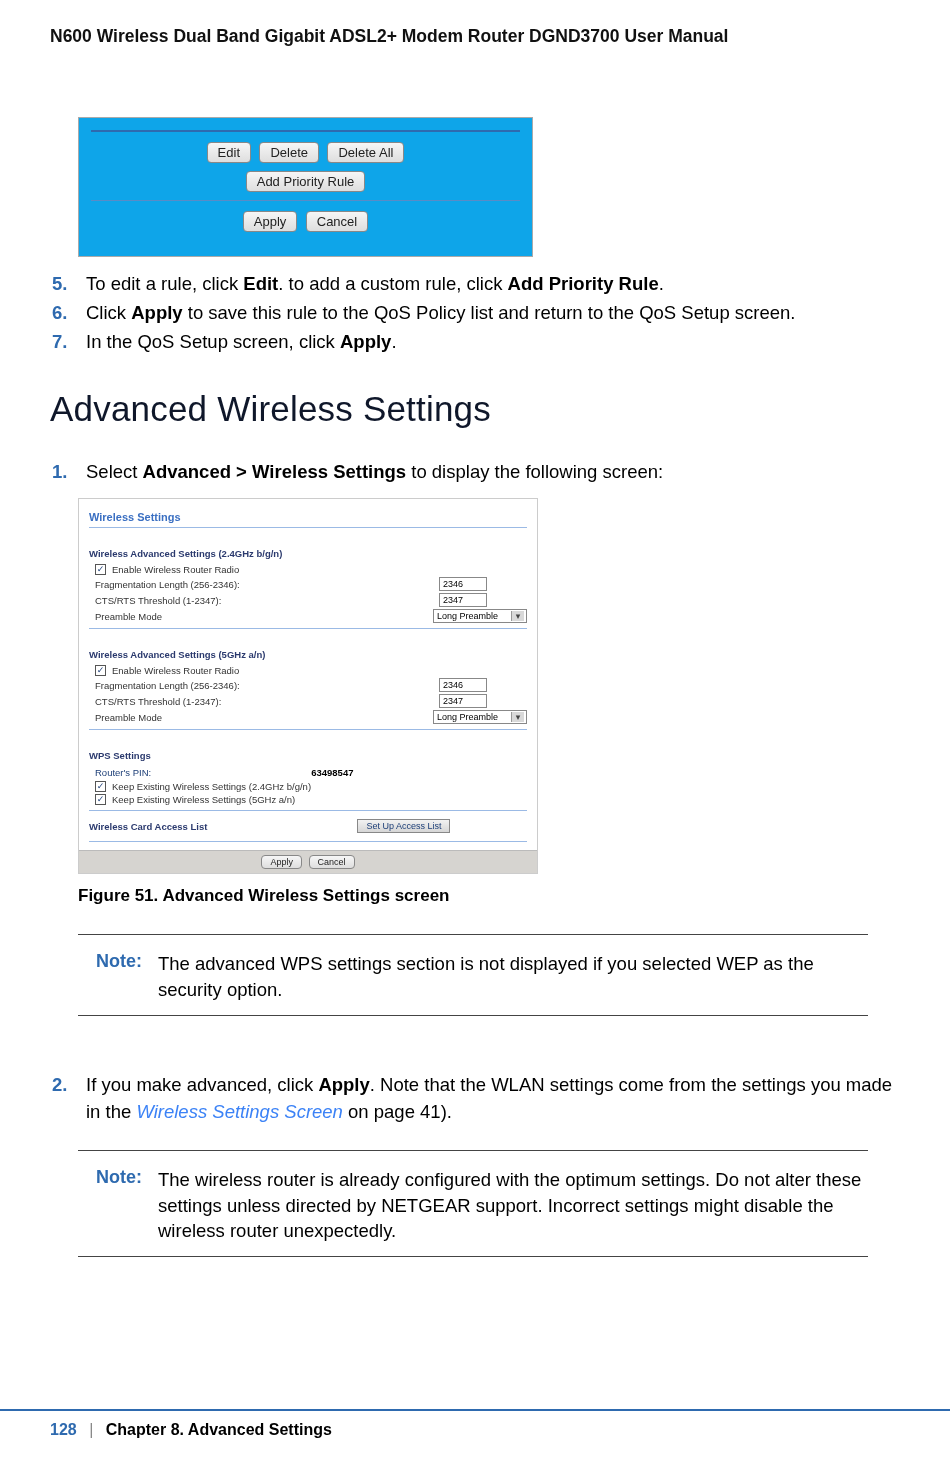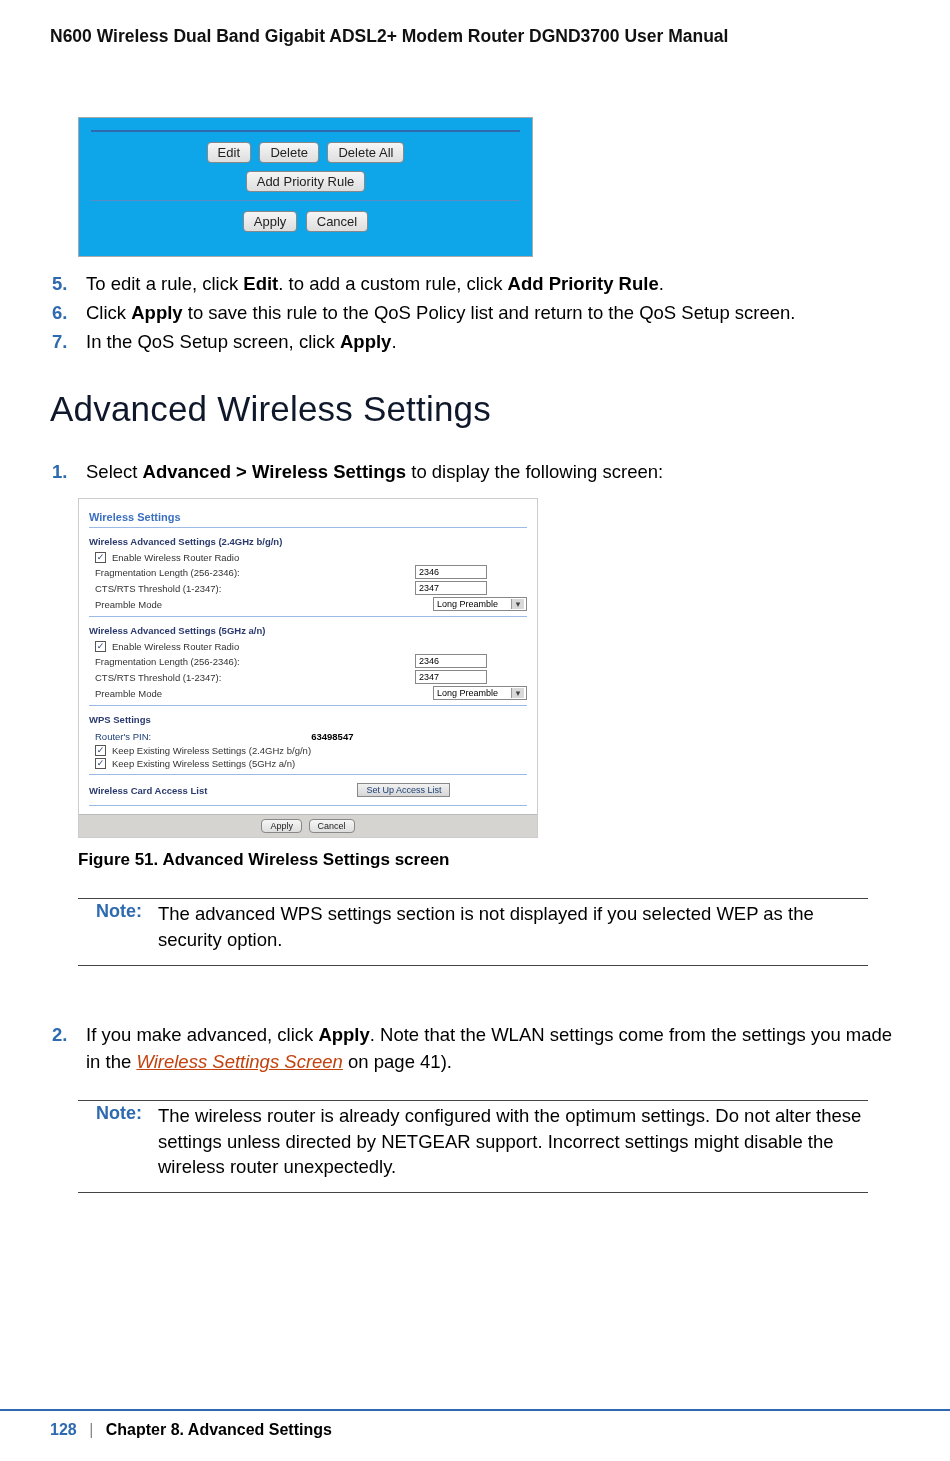--- a/index.html
+++ b/index.html
@@ -89,42 +89,42 @@
     .sec-title {
       color: #3a6fc2;
       font-weight: bold;
       font-size: 11px;
       margin: 4px 0 2px 0;
     }
     .sub-title {
       font-weight: bold;
       color: #2b3a6e;
       font-size: 9.5px;
-      margin: 8px 0 4px 0;
+      margin: 20px 0 4px 0;
     }
     .hr2 { height: 1px; background: #9bbae5; margin: 4px 0; }
     .row {
       display: flex;
       align-items: center;
       padding: 1px 0 1px 6px;
     }
     .row .lbl { flex: 1; color: #333; }
     .cb {
       display: inline-block;
       width: 11px; height: 11px;
       border: 1px solid #555;
       background: #fff;
       margin-right: 6px;
       text-align: center;
       font-size: 9px;
       line-height: 9px;
     }
     .tbx {
       display: inline-block;
-      width: 72px;
+      width: 48px;
       border: 1px solid #888;
       background: #fff;
       font-size: 9px;
       padding: 1px 3px;
       color: #000;
     }
     .sel {
       display: inline-block;
       width: 94px;
       border: 1px solid #888;
@@ -167,30 +167,30 @@
       font-size: 17px;
       margin: 12px 0 28px 28px;
     }
 
     
     .note-box {
       margin: 0 0 0 28px;
       width: 790px;
       border-top: 1px solid #444;
       border-bottom: 1px solid #444;
-      padding: 2px 4px 12px 18px;
+      padding: 16px 4px 12px 18px;
     }
     .note-box .note-inner { display:flex; }
     .note-lbl { color:#2e6aaf; font-weight:bold; font-size:18px; width:62px; flex-shrink:0; }
     .note-txt { font-size:18.5px; line-height:1.4; }
 
     .gap { height: 42px; }
     .gap-sm { height: 22px; }
 
-    .link { color:#c2410c; font-style: italic; text-decoration: underline; }
+    .link { color:#3b82f6; font-style: italic; }
 
     
     .footer-rule {
       position:absolute;
       bottom: 50px;
       left: 0px;
       right: 0px;
       border-top: 2px solid #2e6aaf;
     }
     .footer {

